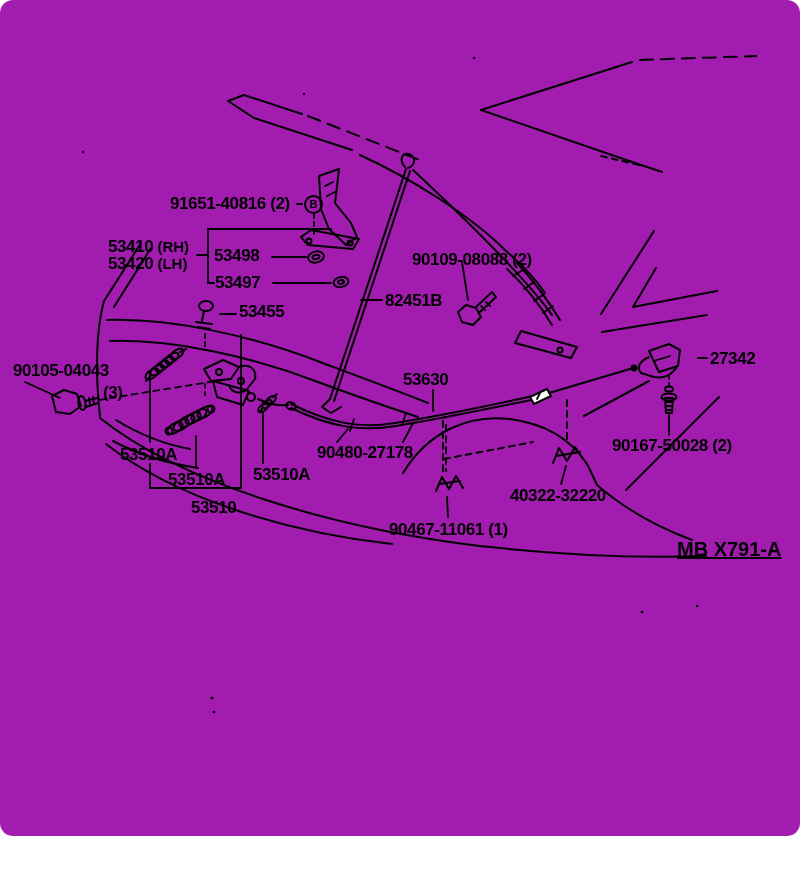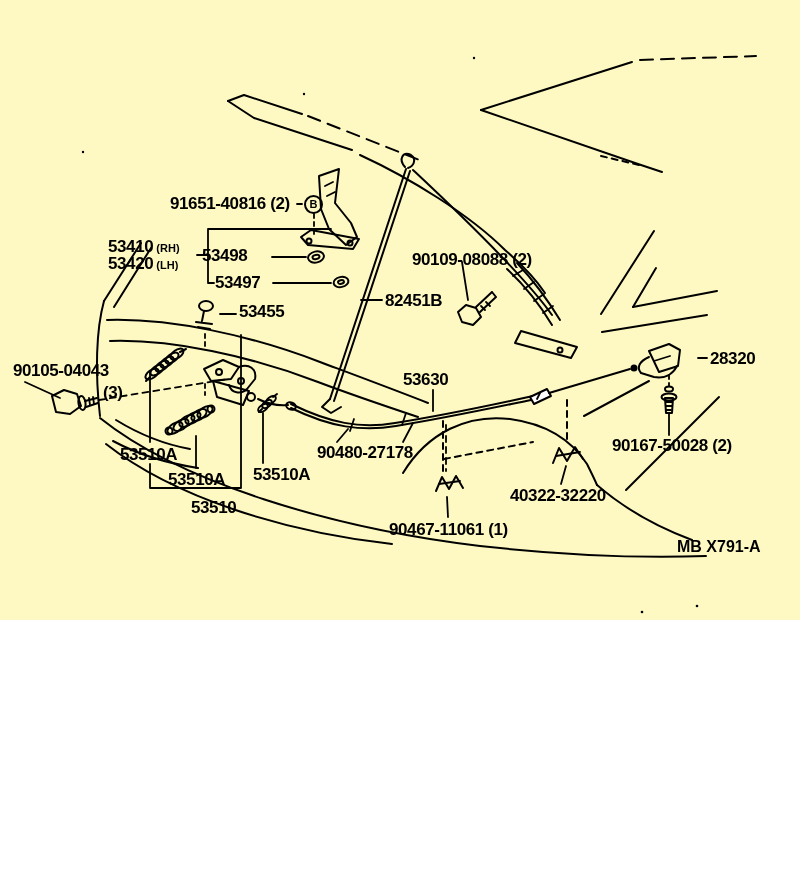--- a/index.html
+++ b/index.html
@@ -1,30 +1,30 @@
 <!DOCTYPE html>
 <html><head>
 <meta charset="utf-8">
 <style>
   html,body{margin:0;padding:0;background:#fff;}
-  .stage{position:relative;width:800px;height:620px;background:#fef9c3;overflow:hidden;
-         font-family:"Liberation Sans",sans-serif;}
+  .stage{position:relative;width:800px;height:836px;background:#a21caf;overflow:hidden;
+         font-family:"Liberation Sans",sans-serif;border-radius:13px;}
   .stage svg{position:absolute;left:0;top:0;}
   .stage svg path, .stage svg ellipse, .stage svg polygon, .stage svg circle{
       stroke:#000;fill:none;stroke-width:2;stroke-linecap:round;stroke-linejoin:round;}
   .stage svg .thin{stroke-width:1.8;}
   .stage svg .d1{stroke-dasharray:6 5;}
   .stage svg .d2{stroke-dasharray:13 8;}
   .stage svg .d3{stroke-dasharray:4 4;}
   .stage svg .fillb{fill:#000;stroke:none;}
   .stage svg .fillw{fill:#fff;}
   .lbl{position:absolute;font-weight:bold;font-size:17px;line-height:1;letter-spacing:-0.4px;
        color:#000;white-space:nowrap;}
-  .lbl .sm{font-size:11px;font-weight:bold;letter-spacing:0;}
-  .code{font-size:16px;letter-spacing:0;}
+  .lbl .sm{font-size:15px;font-weight:bold;letter-spacing:0;}
+  .code{font-size:20px;letter-spacing:0;text-decoration:underline;}
   .bmark{position:absolute;left:304px;top:195px;width:15px;height:15px;border:2px solid #000;
        border-radius:50%;font-weight:bold;font-size:11px;line-height:15px;text-align:center;color:#000;}
 </style>
 </head>
 <body>
 
 <div class="stage">
 
 <svg width="800" height="882" viewBox="0 0 800 882">
 
@@ -228,32 +228,32 @@
     <circle class="fillb" cx="697" cy="606" r="1.3"></circle>
   </g>
 </svg>
 
 <div class="lbl" style="left:170px;top:195px">91651-40816 (2)</div>
 <div class="bmark">B</div>
 
 <div class="lbl" style="left:108px;top:238px"><span>53410</span><span class="sm"> (RH)</span></div>
 <div class="lbl" style="left:108px;top:255px"><span>53420</span><span class="sm"> (LH)</span></div>
 
-<div class="lbl" style="left:202px;top:247px">53498</div>
+<div class="lbl" style="left:214px;top:247px">53498</div>
 <div class="lbl" style="left:215px;top:274px">53497</div>
 <div class="lbl" style="left:239px;top:303px">53455</div>
 <div class="lbl" style="left:412px;top:251px">90109-08088 (2)</div>
 <div class="lbl" style="left:385px;top:292px">82451B</div>
 <div class="lbl" style="left:13px;top:362px">90105-04043</div>
 <div class="lbl" style="left:103px;top:384px">(3)</div>
 <div class="lbl" style="left:120px;top:446px">53510A</div>
 <div class="lbl" style="left:168px;top:471px">53510A</div>
 <div class="lbl" style="left:253px;top:466px">53510A</div>
 <div class="lbl" style="left:191px;top:499px">53510</div>
 <div class="lbl" style="left:317px;top:444px">90480-27178</div>
 <div class="lbl" style="left:403px;top:371px">53630</div>
-<div class="lbl" style="left:710px;top:350px">28320</div>
+<div class="lbl" style="left:710px;top:350px">27342</div>
 <div class="lbl" style="left:612px;top:437px">90167-50028 (2)</div>
 <div class="lbl" style="left:510px;top:487px">40322-32220</div>
 <div class="lbl" style="left:389px;top:521px">90467-11061 (1)</div>
 <div class="lbl code" style="left:677px;top:539px">MB X791-A</div>
 
 </div>
 
 </body></html>

